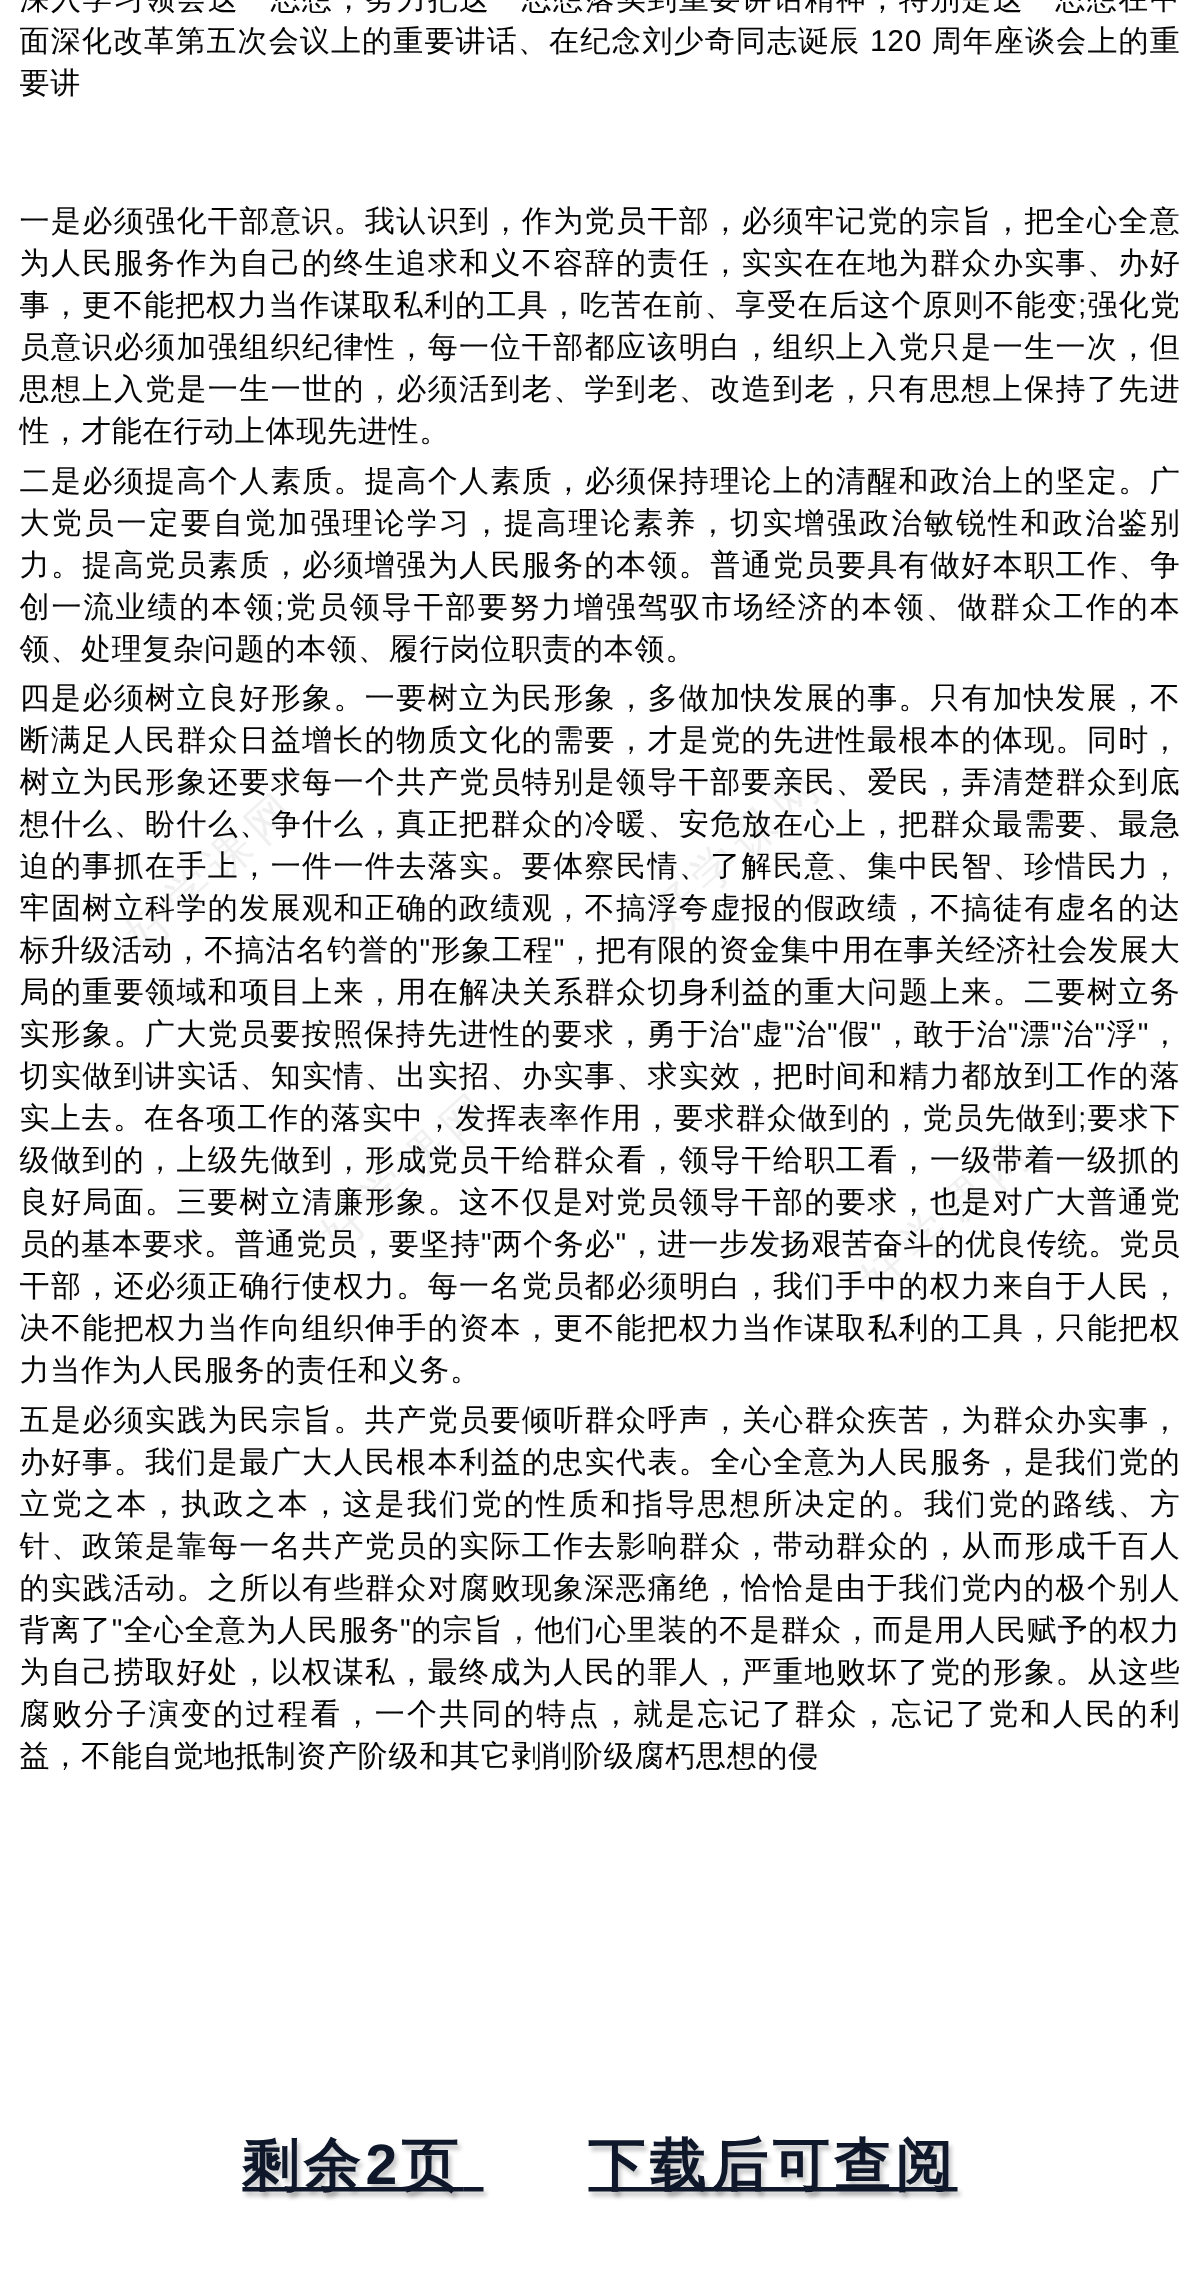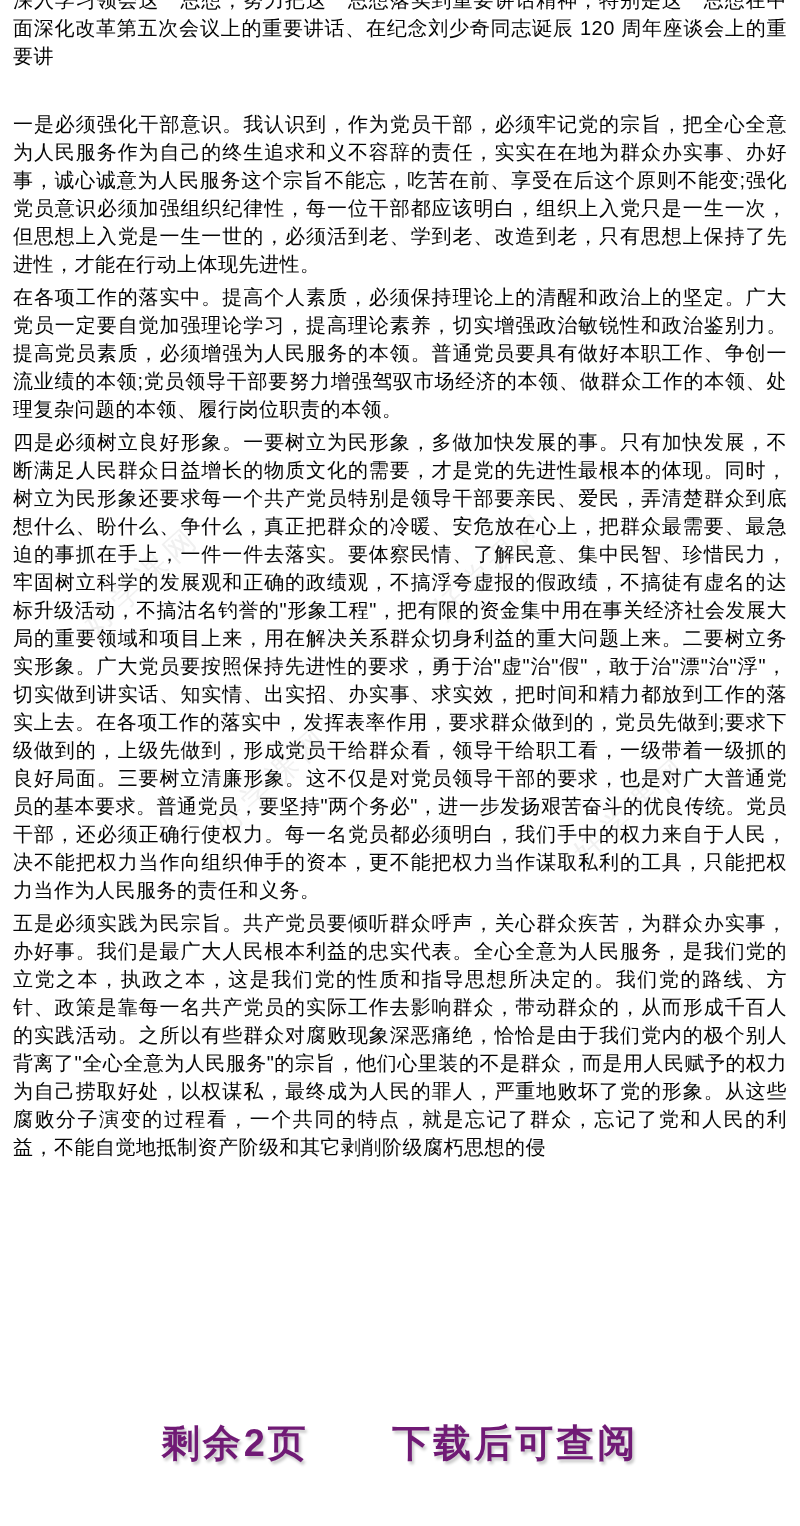--- a/index.html
+++ b/index.html
@@ -31,21 +31,21 @@
   }
   
   .clip-line {
     height: 14px;
     overflow: hidden;
   }
   .clip-line .clip-inner {
     margin-top: -14px;
   }
   .header-line {
-    margin-bottom: 40px;
+    margin-bottom: 64px;
   }
   .watermark-layer {
     position: absolute;
     inset: 0;
     pointer-events: none;
     z-index: 0;
   }
   .watermark {
     position: absolute;
     font-size: 30px;
@@ -83,29 +83,29 @@
 
   <div class="content">
 
     <div class="clip-line">
       <div class="doc-text clip-inner">深入学习领会这一思想，努力把这一思想落实到重要讲话精神，特别是这一思想在中共全</div>
     </div>
 
     <p class="doc-text header-line">面深化改革第五次会议上的重要讲话、在纪念刘少奇同志诞辰 120 周年座谈会上的重要讲</p>
 
 
-    <p class="doc-text">一是必须强化干部意识。我认识到，作为党员干部，必须牢记党的宗旨，把全心全意为人民服务作为自己的终生追求和义不容辞的责任，实实在在地为群众办实事、办好事，诚心诚意为人民服务这个宗旨不能忘，吃苦在前、享受在后这个原则不能变;强化党员意识必须加强组织纪律性，每一位干部都应该明白，组织上入党只是一生一次，但思想上入党是一生一世的，必须活到老、学到老、改造到老，只有思想上保持了先进性，才能在行动上体现先进性。</p>
+    <p class="doc-text">一是必须强化干部意识。我认识到，作为党员干部，必须牢记党的宗旨，把全心全意为人民服务作为自己的终生追求和义不容辞的责任，实实在在地为群众办实事、办好事，更不能把权力当作谋取私利的工具，吃苦在前、享受在后这个原则不能变;强化党员意识必须加强组织纪律性，每一位干部都应该明白，组织上入党只是一生一次，但思想上入党是一生一世的，必须活到老、学到老、改造到老，只有思想上保持了先进性，才能在行动上体现先进性。</p>
 
-    <p class="doc-text">在各项工作的落实中。提高个人素质，必须保持理论上的清醒和政治上的坚定。广大党员一定要自觉加强理论学习，提高理论素养，切实增强政治敏锐性和政治鉴别力。提高党员素质，必须增强为人民服务的本领。普通党员要具有做好本职工作、争创一流业绩的本领;党员领导干部要努力增强驾驭市场经济的本领、做群众工作的本领、处理复杂问题的本领、履行岗位职责的本领。</p>
+    <p class="doc-text">二是必须提高个人素质。提高个人素质，必须保持理论上的清醒和政治上的坚定。广大党员一定要自觉加强理论学习，提高理论素养，切实增强政治敏锐性和政治鉴别力。提高党员素质，必须增强为人民服务的本领。普通党员要具有做好本职工作、争创一流业绩的本领;党员领导干部要努力增强驾驭市场经济的本领、做群众工作的本领、处理复杂问题的本领、履行岗位职责的本领。</p>
 
 
     <p class="doc-text">四是必须树立良好形象。一要树立为民形象，多做加快发展的事。只有加快发展，不断满足人民群众日益增长的物质文化的需要，才是党的先进性最根本的体现。同时，树立为民形象还要求每一个共产党员特别是领导干部要亲民、爱民，弄清楚群众到底想什么、盼什么、争什么，真正把群众的冷暖、安危放在心上，把群众最需要、最急迫的事抓在手上，一件一件去落实。要体察民情、了解民意、集中民智、珍惜民力，牢固树立科学的发展观和正确的政绩观，不搞浮夸虚报的假政绩，不搞徒有虚名的达标升级活动，不搞沽名钓誉的"形象工程"，把有限的资金集中用在事关经济社会发展大局的重要领域和项目上来，用在解决关系群众切身利益的重大问题上来。二要树立务实形象。广大党员要按照保持先进性的要求，勇于治"虚"治"假"，敢于治"漂"治"浮"，切实做到讲实话、知实情、出实招、办实事、求实效，把时间和精力都放到工作的落实上去。在各项工作的落实中，发挥表率作用，要求群众做到的，党员先做到;要求下级做到的，上级先做到，形成党员干给群众看，领导干给职工看，一级带着一级抓的良好局面。三要树立清廉形象。这不仅是对党员领导干部的要求，也是对广大普通党员的基本要求。普通党员，要坚持"两个务必"，进一步发扬艰苦奋斗的优良传统。党员干部，还必须正确行使权力。每一名党员都必须明白，我们手中的权力来自于人民，决不能把权力当作向组织伸手的资本，更不能把权力当作谋取私利的工具，只能把权力当作为人民服务的责任和义务。</p>
 
     <p class="doc-text">五是必须实践为民宗旨。共产党员要倾听群众呼声，关心群众疾苦，为群众办实事，办好事。我们是最广大人民根本利益的忠实代表。全心全意为人民服务，是我们党的立党之本，执政之本，这是我们党的性质和指导思想所决定的。我们党的路线、方针、政策是靠每一名共产党员的实际工作去影响群众，带动群众的，从而形成千百人的实践活动。之所以有些群众对腐败现象深恶痛绝，恰恰是由于我们党内的极个别人背离了"全心全意为人民服务"的宗旨，他们心里装的不是群众，而是用人民赋予的权力为自己捞取好处，以权谋私，最终成为人民的罪人，严重地败坏了党的形象。从这些腐败分子演变的过程看，一个共同的特点，就是忘记了群众，忘记了党和人民的利益，不能自觉地抵制资产阶级和其它剥削阶级腐朽思想的侵</p>
 
   </div>
 
-  <div class="notice" style="color: #701a75;">
+  <div class="notice" style="color: #0f172a; text-decoration: underline;">
     <span>剩余2页</span>
     <span class="gap-left">下载后可查阅</span>
   </div>
 
 </div>
 
 </body></html>

